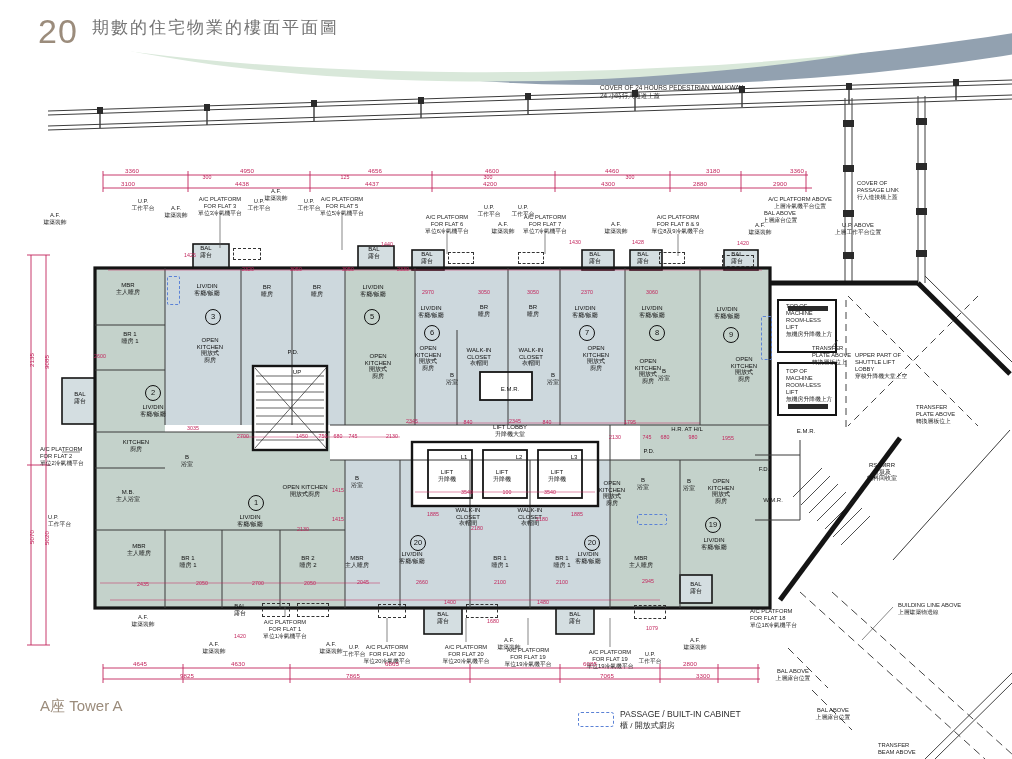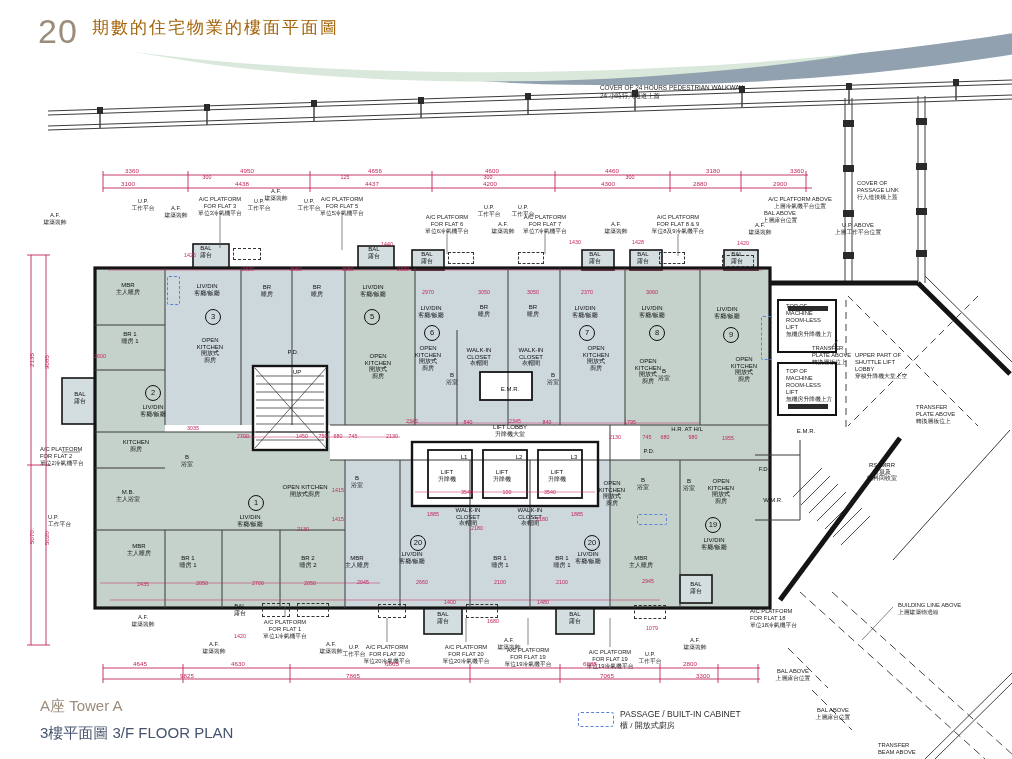--- a/index.html
+++ b/index.html
@@ -8,21 +8,21 @@
   
   #wave{position:absolute;top:0;left:0;width:1012px;height:92px;overflow:hidden;}
   .w1{position:absolute;left:-80px;top:-250px;width:1300px;height:330px;border-radius:50%;
       background:#d9e8da;transform:rotate(-2deg);}
   .w2{position:absolute;left:120px;top:-218px;width:1250px;height:300px;border-radius:50%;
       background:#92a1b0;transform:rotate(-3deg);}
   .w3{position:absolute;left:-140px;top:-230px;width:1500px;height:300px;border-radius:50%;
       background:#ffffff;transform:rotate(-2deg);}
   
   .hnum{position:absolute;left:38px;top:12px;font-size:34px;color:#9b8c7c;letter-spacing:1px;}
-  .hzh{position:absolute;left:92px;top:16px;font-size:17px;color:#a16207;letter-spacing:2px;}
+  .hzh{position:absolute;left:92px;top:16px;font-size:17px;color:#737373;letter-spacing:2px;}
   .hen{position:absolute;left:92px;top:40px;font-size:14.5px;color:#9b8c7c;letter-spacing:.3px;}
   
   .ftower{position:absolute;left:40px;top:697px;font-size:15px;color:#9b8c7c;}
   .ffloor{position:absolute;left:40px;top:724px;font-size:15px;color:#45536d;}
   
   .legbox{position:absolute;left:578px;top:712px;width:34px;height:13px;border:1.5px dashed #5b82d6;border-radius:3px;}
   .legen{position:absolute;left:620px;top:709px;font-size:8.5px;color:#2b2b2b;}
   .legzh{position:absolute;left:620px;top:720px;font-size:8px;color:#2b2b2b;}
   
   .room{position:absolute;transform:translate(-50%,-50%);font-size:6px;line-height:1.12;
@@ -669,19 +669,18 @@
       <div class="acd" style="left: 297px; top: 603px; width: 30px; height: 12px;"></div>
       <div class="acd" style="left: 378px; top: 604px; width: 26px; height: 12px;"></div>
       <div class="acd" style="left: 466px; top: 604px; width: 30px; height: 12px;"></div>
       <div class="acd" style="left: 634px; top: 605px; width: 30px; height: 12px;"></div>
     </div>
 
   <div class="annL" style="left:600px;top:84px;font-size:6.4px">COVER OF 24 HOURS PEDESTRIAN WALKWAY
 24 小時行人通道上蓋</div>
 
   <div class="ftower">A座  Tower A</div>
-  <div class="ffloor">3樓平面圖  3/F FLOOR PLAN</div>
 
   <div class="legbox"></div>
   <div class="legen">PASSAGE / BUILT-IN CABINET</div>
   <div class="legzh">櫃 / 開放式廚房</div>
 
 </div>
 
 </body></html>

